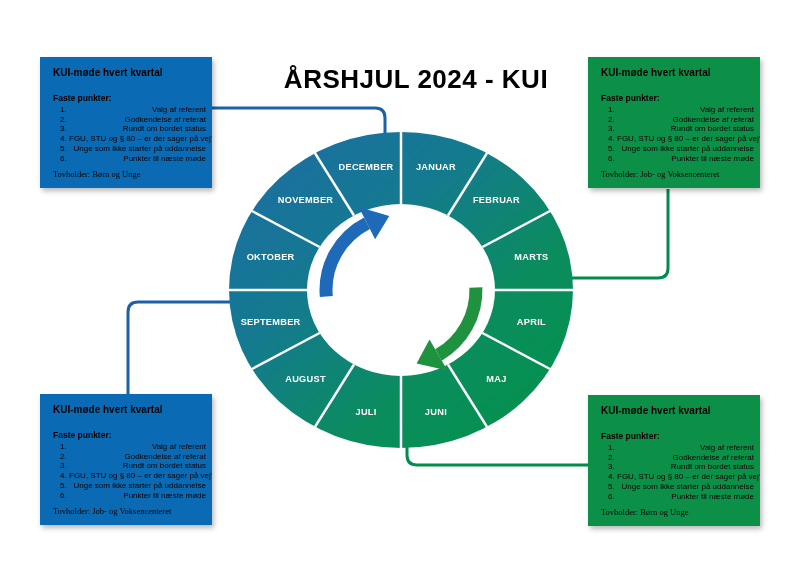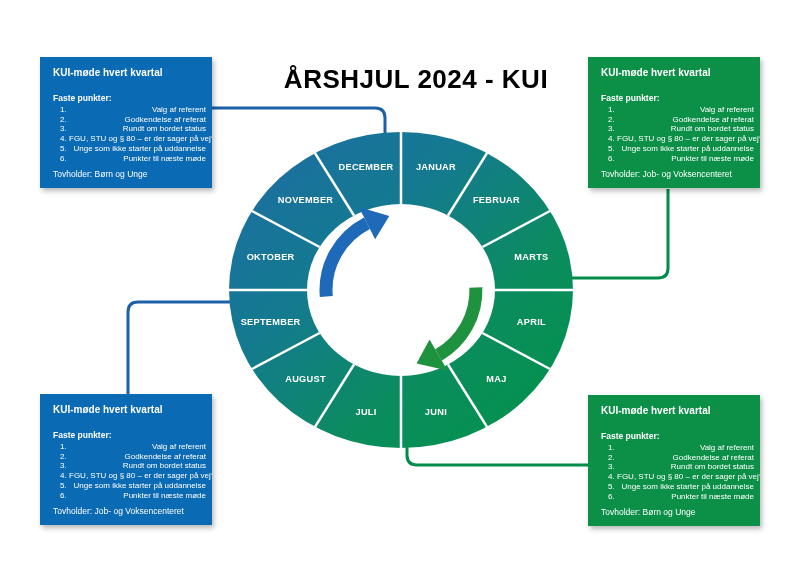--- a/index.html
+++ b/index.html
@@ -8,28 +8,28 @@
     font-family:"Liberation Sans", sans-serif; overflow:hidden;
   }
   .page-title {
     position:absolute; top:48px; left:0; width:100%;
     text-align:center; font-size:26px; font-weight:bold; color:#000;
     letter-spacing:0.5px; margin:16px;
   }
   #wheelSvg { position:absolute; left:0; top:0; }
   .infobox {
     position:absolute; width:172px; height:131px; box-sizing:border-box;
-    color:#ffffff; padding:10px 6px 10px 13px; overflow:hidden;
+    color:#000000; padding:10px 6px 10px 13px; overflow:hidden;
     box-shadow:2px 3px 5px rgba(0,0,0,0.28);
   }
   .infobox .box-title { font-size:10px; font-weight:bold; margin:0 0 15px 0; }
   .infobox .box-sub   { font-size:8.5px; font-weight:bold; margin:14px 0 2px 0; }
   .infobox ol { margin:0; padding-left:16px; font-size:8px; line-height:9.7px; }
   .infobox ol li { white-space:nowrap;text-align:right; }
-  .infobox .box-footer { position:absolute; left:13px; bottom:9px; font-size:8.5px; }
+  .infobox .box-footer { position:absolute; left:13px; bottom:9px; font-size:8.5px;font-family:Liberation Serif, serif; }
   .pos-top-left     { left:40px;  top:57px;  }
   .pos-top-right    { left:588px; top:57px;  }
   .pos-bottom-left  { left:40px;  top:394px; }
   .pos-bottom-right { left:588px; top:395px; }
 </style>
 </head>
 <body>
 
 <div class="stage">
 

